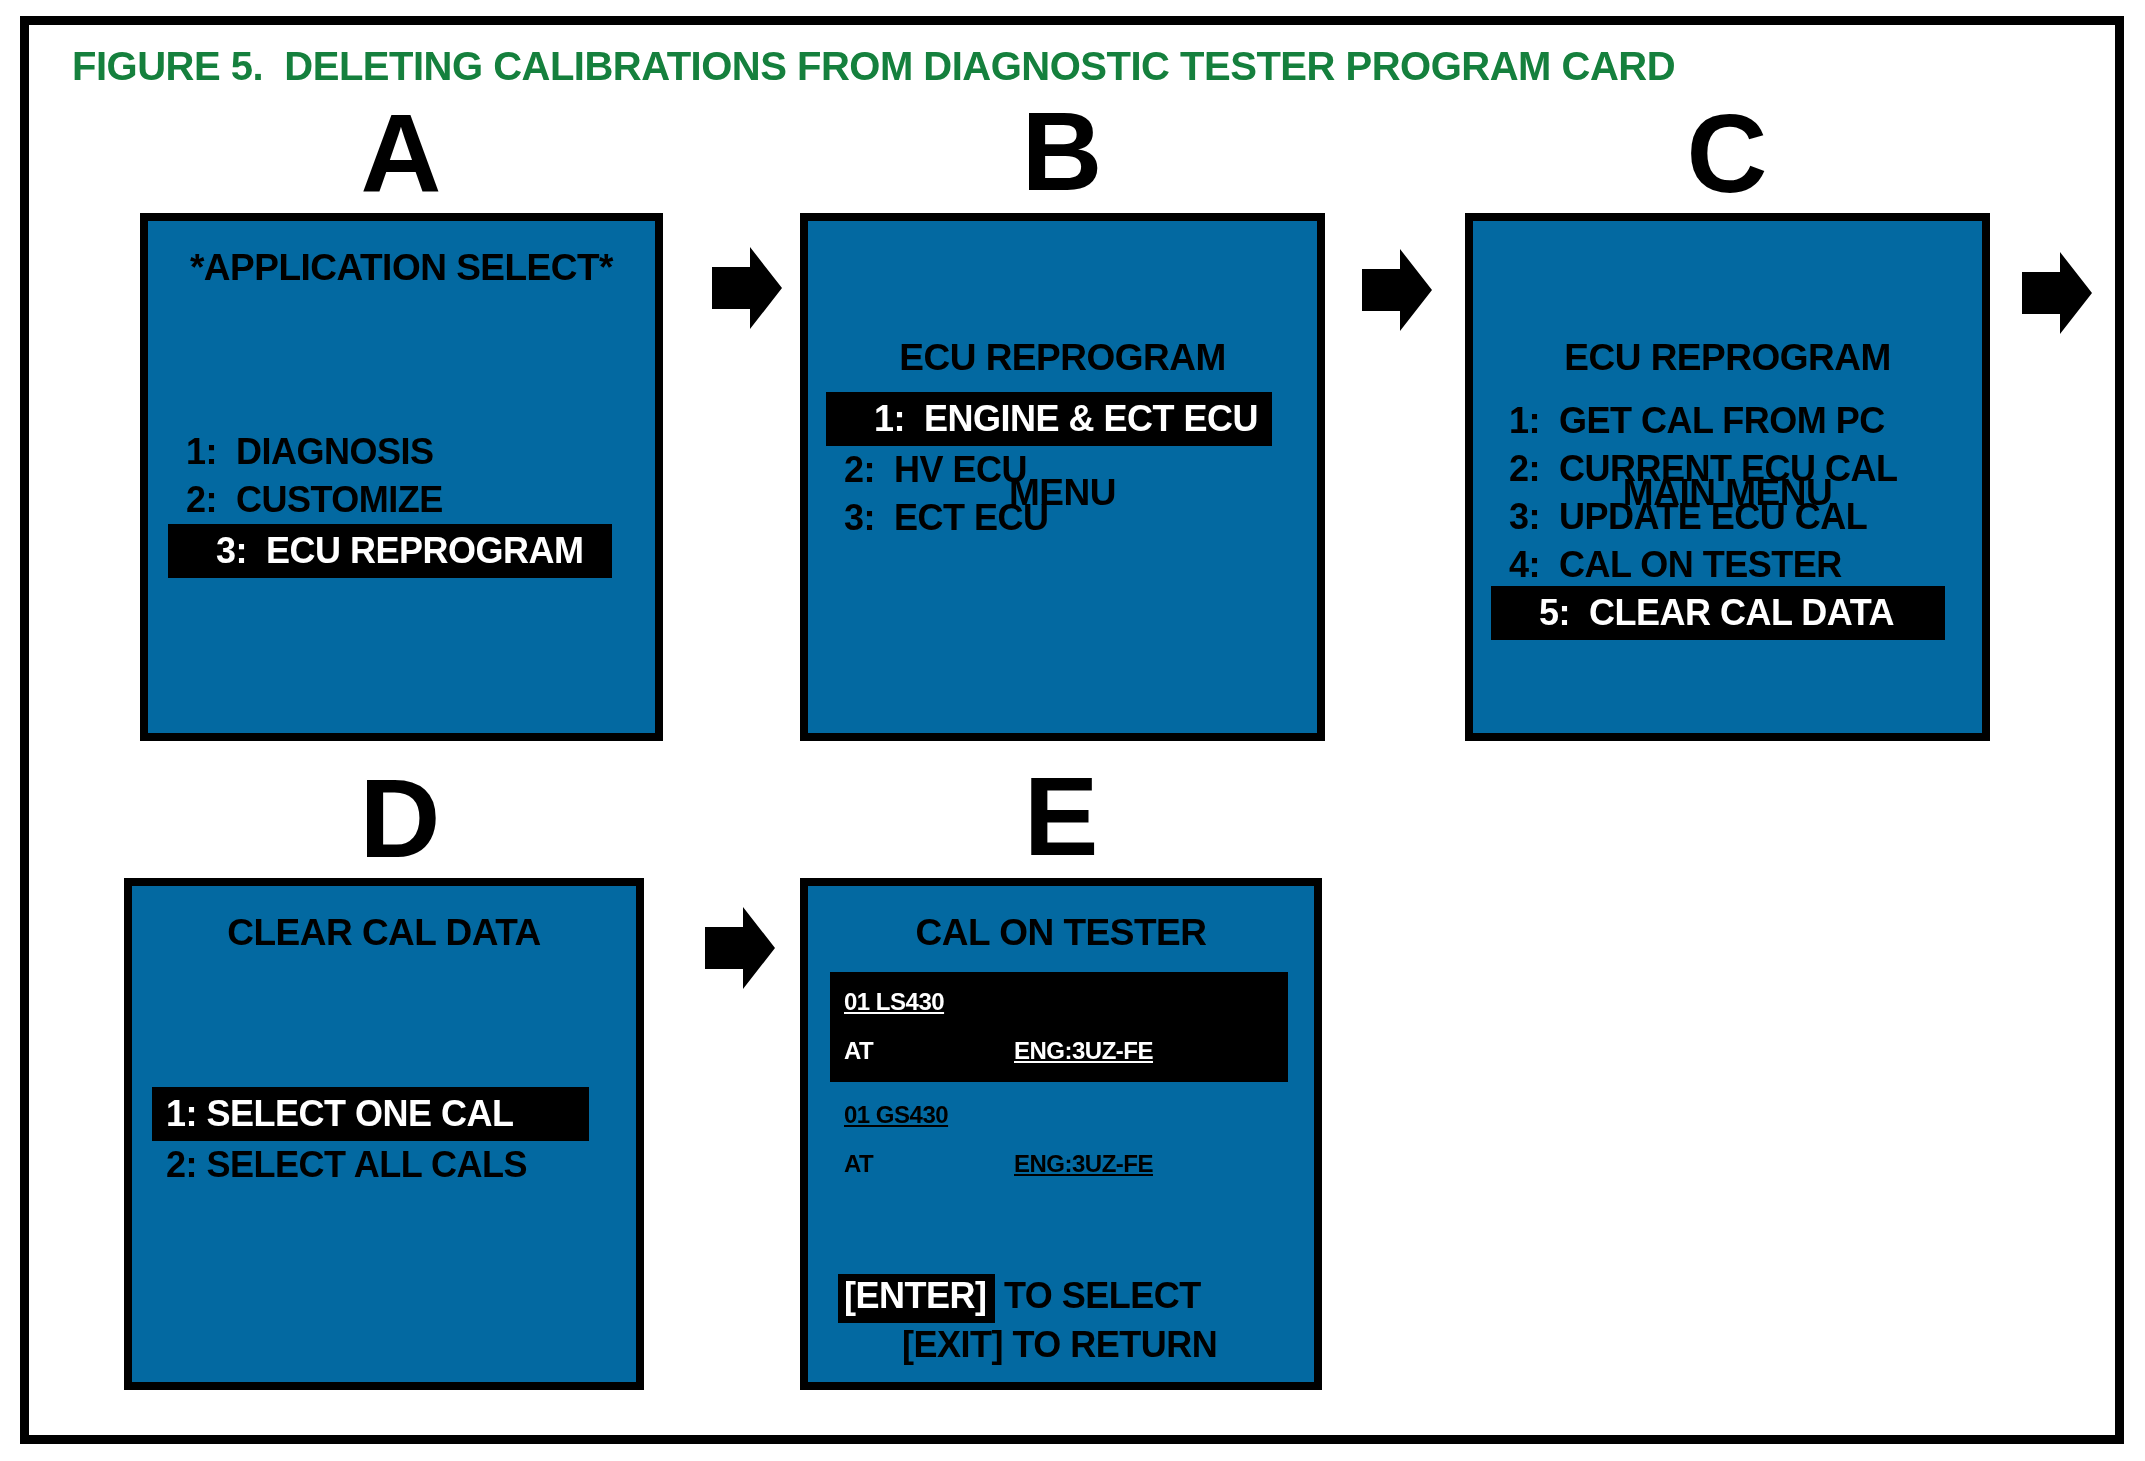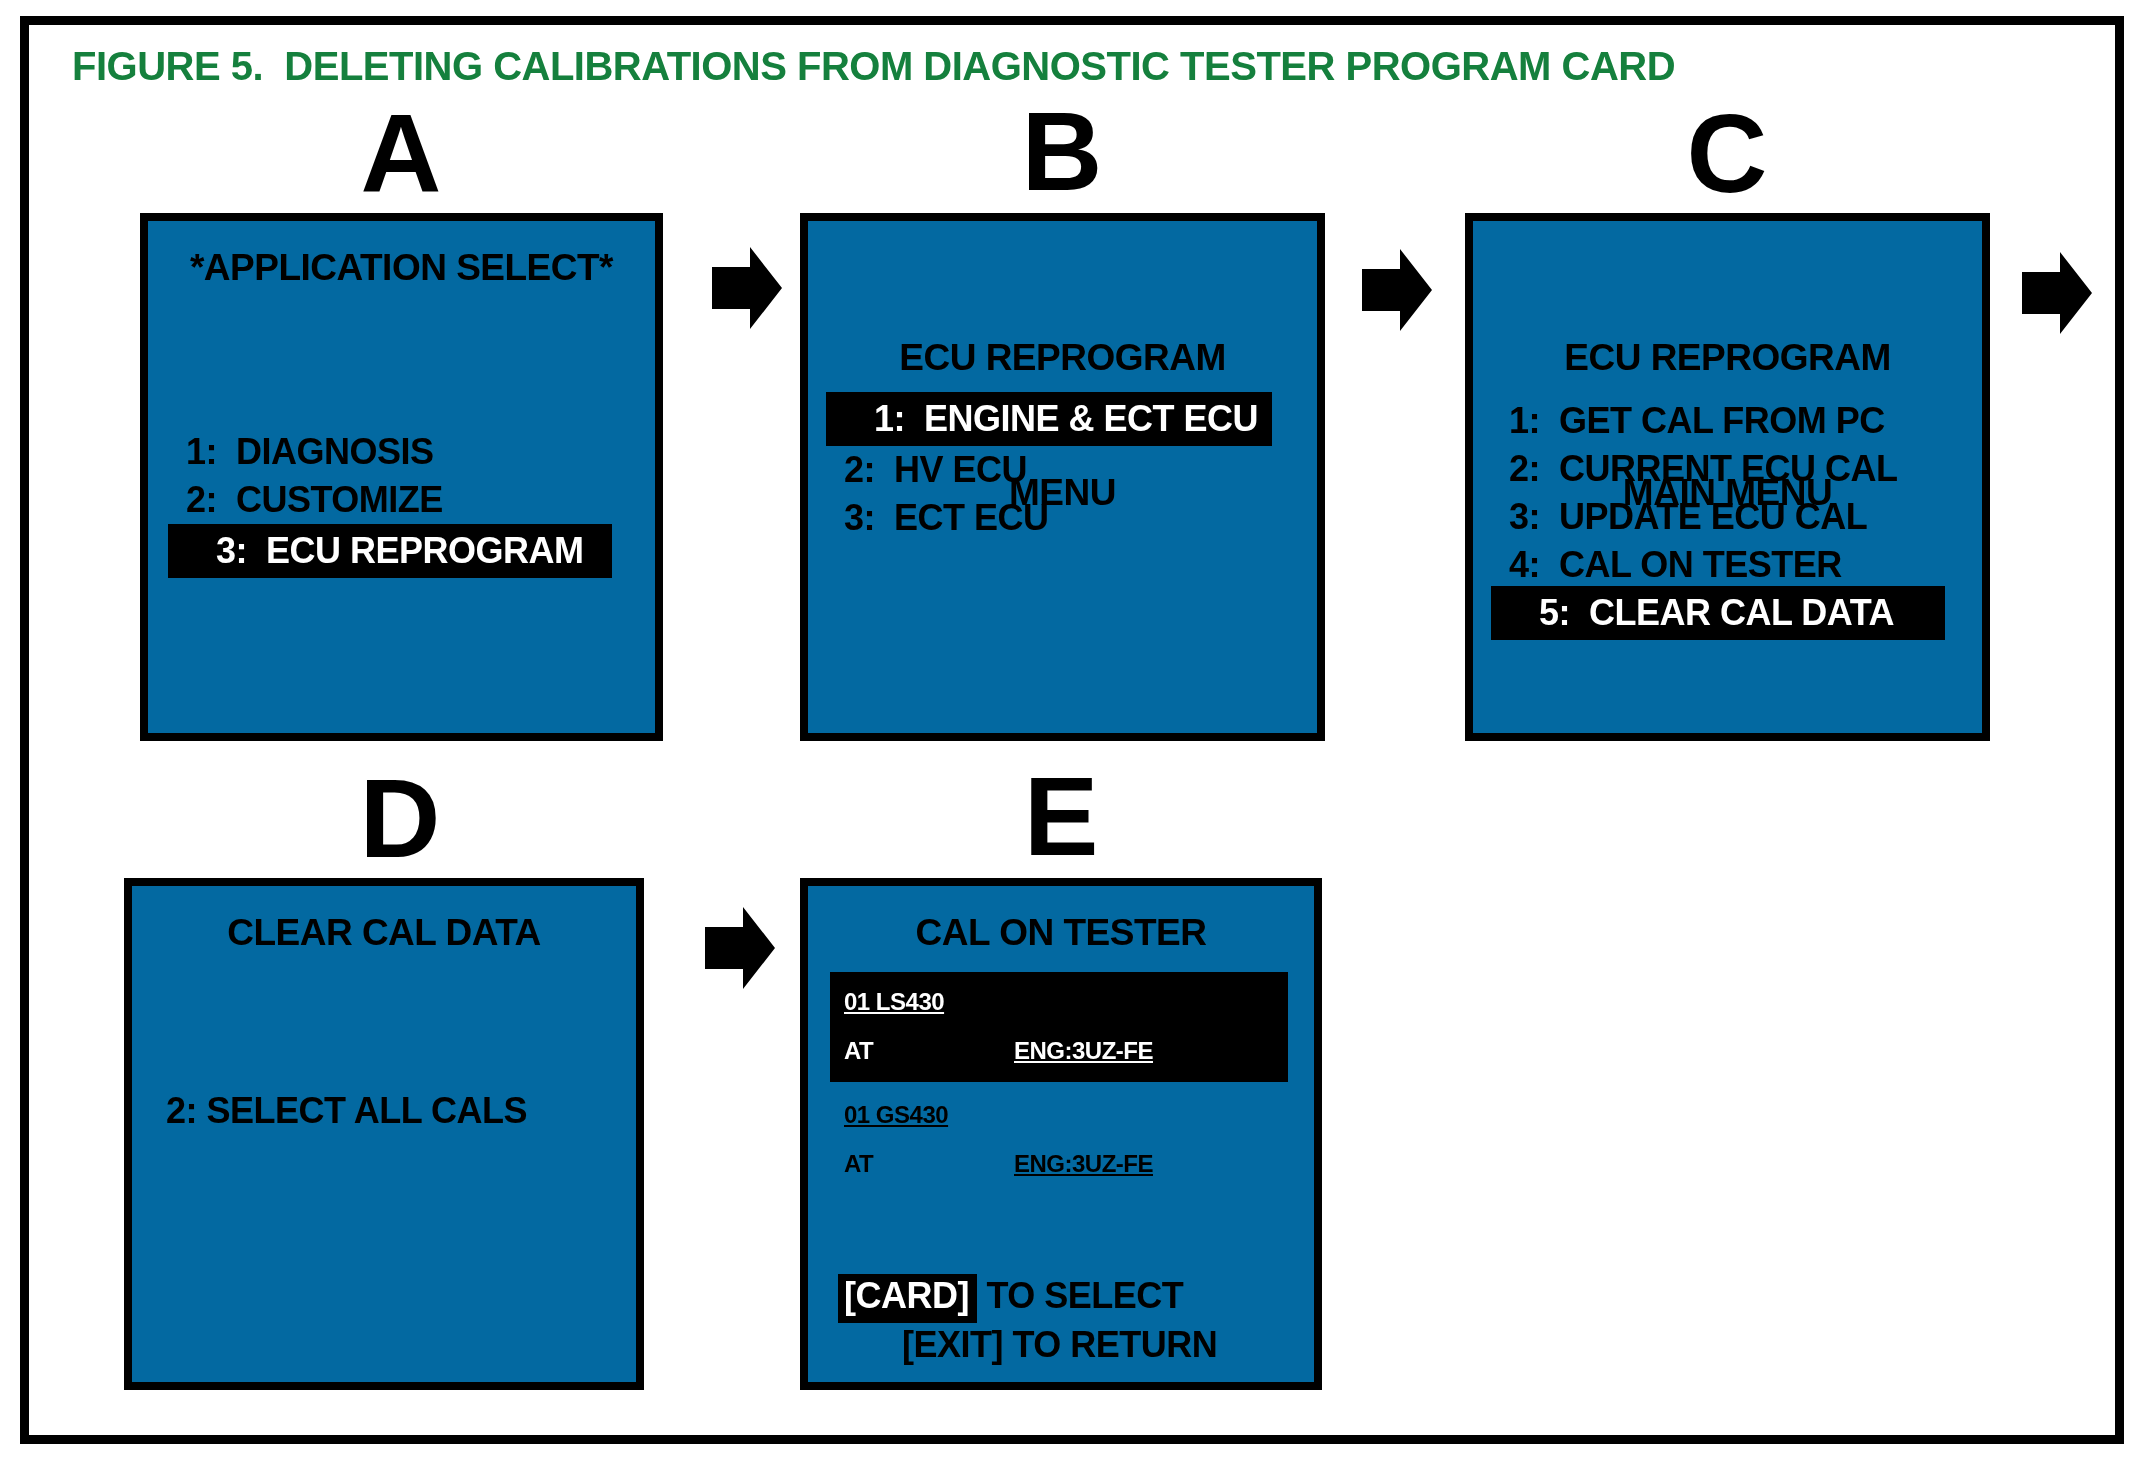--- a/index.html
+++ b/index.html
@@ -145,40 +145,41 @@
       <div class="mi">2:  CURRENT ECU CAL</div>
       <div class="mi">3:  UPDATE ECU CAL</div>
       <div class="mi">4:  CAL ON TESTER</div>
       <div class="mi hl">5:  CLEAR CAL DATA</div>
     </div>
   </div>
 
   <div class="screen" id="screen-d">
     <div class="screen-title">CLEAR CAL DATA</div>
     <div class="menu">
+      <div class="mi hl">1: SELECT ONE CAL</div>
       <div class="mi">2: SELECT ALL CALS</div>
     </div>
   </div>
 
   <div class="screen" id="screen-e">
     <div class="screen-title">CAL ON TESTER</div>
 
     <div class="cal-block">
       <div class="cal-entry hl">
         <div class="cal-line">01 LS430</div>
         <div class="cal-line"><span class="trans-col">AT</span><span>ENG:3UZ-FE</span></div>
       </div>
       <div class="cal-entry plain">
         <div class="cal-line">01 GS430</div>
         <div class="cal-line"><span class="trans-col">AT</span><span>ENG:3UZ-FE</span></div>
       </div>
     </div>
 
     <div class="e-footer">
-      <div class="e-footer-line"><span class="ekey hl">[CARD]</span><span> TO SELECT</span></div>
+      <div class="e-footer-line"><span class="ekey hl">[ENTER]</span><span> TO SELECT</span></div>
       <div class="e-footer-line second"><span>[EXIT]</span><span> TO RETURN</span></div>
     </div>
   </div>
 
   <div class="flow-arrow" id="arrow-ab">
     <svg viewBox="0 0 72 86">
         <polygon points="0,22 38,22 38,2 70,43 38,84 38,64 0,64" fill="#000"></polygon>
       </svg>
   </div>
   <div class="flow-arrow" id="arrow-bc">

